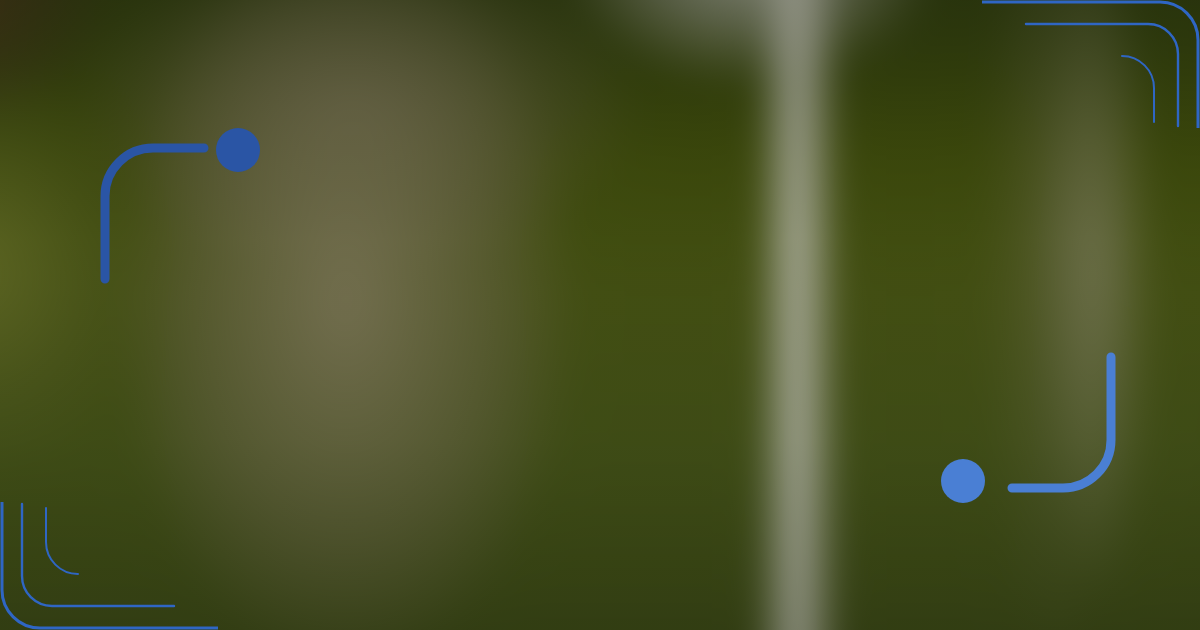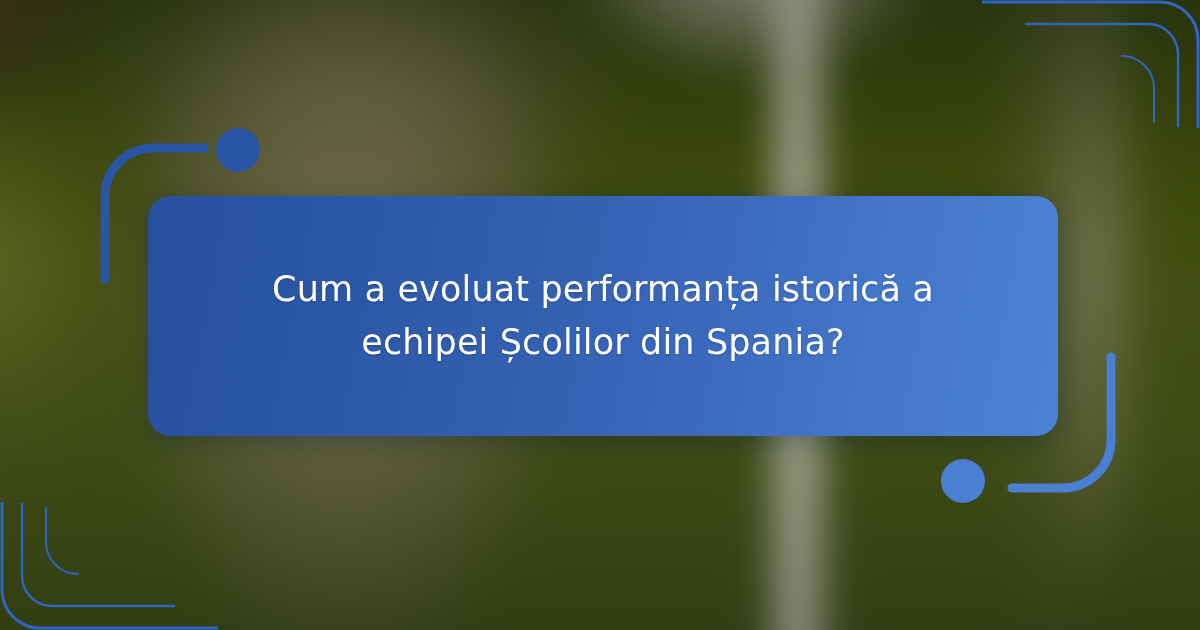--- a/index.html
+++ b/index.html
@@ -139,17 +139,14 @@
     <path d="M 9 145 L 9 62 A 48 48 0 0 1 57 14 L 108 14" fill="none" stroke="#2a55a5" stroke-width="9" stroke-linecap="round"></path>
   </svg>
 
   <svg class="bracket br" width="120" height="150" viewBox="0 0 120 150">
     <path d="M 111 5 L 111 88 A 48 48 0 0 1 63 136 L 12 136" fill="none" stroke="#4a7fd4" stroke-width="9" stroke-linecap="round"></path>
   </svg>
 
   <div class="dot tl"></div>
   <div class="dot br"></div>
 
-  <div class="question-card">
-    <div class="question-text">Cum a evoluat performanța istorică a echipei Școlilor din Spania?</div>
-  </div>
 
 </div>
 
 </body></html>

